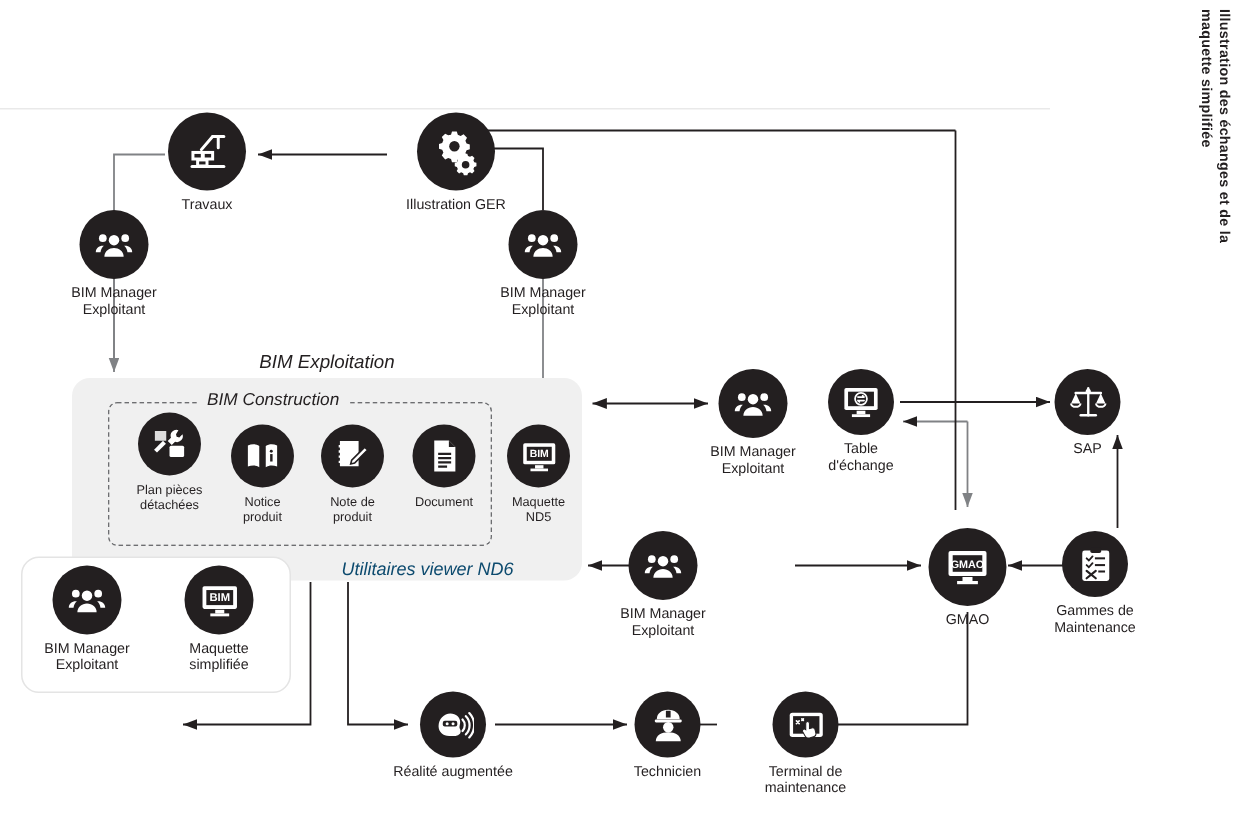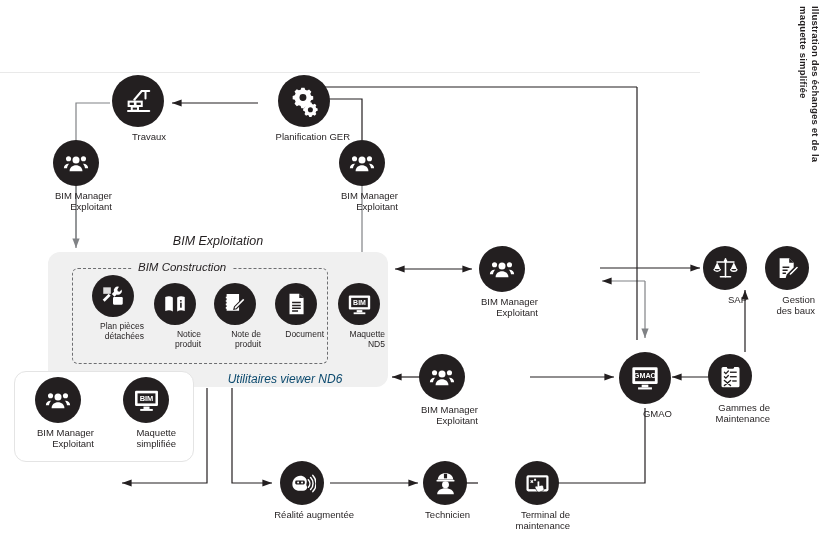--- a/index.html
+++ b/index.html
@@ -42,21 +42,21 @@
     position:absolute; left:180px; top:372px; width:210px;
     text-align:center; font-style:italic; font-size:12px; color:#0c4a6e;
   }
   
   .panel-white{
     position:absolute; left:14px; top:371px; width:178px; height:89px;
     background:#fff; border:1px solid #e4e4e4; border-radius:12px;
   }
 
   
-  .node{position:absolute; text-align:right;}
+  .node{position:absolute; text-align:center;}
   .disc{
     border-radius:50%; background:#231f20; margin:0 auto;
     display:flex; align-items:center; justify-content:center;
     color:#fff;
   }
   .node .label{
     margin-top:4px; font-size:9.5px; line-height:11px; color:#231f20;
     white-space:pre-line;
   }
   .node.small .label{font-size:8.5px; line-height:10px;}
@@ -156,21 +156,21 @@
 
   <div class="node" style="left:258px;top:75px;width:92px;">
     <div class="disc" style="width:52px;height:52px;">
       <svg width="32" height="32" viewBox="0 0 24 24" fill="#fff">
         <path d="M9.5 3.6l.5-1.6h2.4l.5 1.6 1.4.6 1.5-.8 1.7 1.7-.8 1.5.6 1.4 1.6.5v2.4l-1.6.5-.6 1.4.8 1.5-1.7 1.7-1.5-.8-1.4.6-.5 1.6H10l-.5-1.6-1.4-.6-1.5.8L4.9 14l.8-1.5-.6-1.4L3.5 10.6V8.2l1.6-.5.6-1.4-.8-1.5L6.6 3.1l1.5.8z"></path>
         <circle cx="11.2" cy="9.4" r="2.6" fill="#231f20"></circle>
         <path d="M15.6 14.2l.35-1.1h1.7l.35 1.1 1 .42 1.05-.55 1.2 1.2-.55 1.05.42 1 1.1.35v1.7l-1.1.35-.42 1 .55 1.05-1.2 1.2-1.05-.55-1 .42-.35 1.1h-1.7l-.35-1.1-1-.42-1.05.55-1.2-1.2.55-1.05-.42-1-1.1-.35v-1.7l1.1-.35.42-1-.55-1.05 1.2-1.2 1.05.55z"></path>
         <circle cx="16.8" cy="18.6" r="1.9" fill="#231f20"></circle>
       </svg>
     </div>
-    <div class="label">Planification GER</div>
+    <div class="label">Illustration GER</div>
   </div>
 
   <div class="node" style="left:40px;top:140px;width:72px;">
     <div class="disc" style="width:46px;height:46px;">
       <svg width="28" height="28" viewBox="0 0 24 24" fill="#fff">
         <circle cx="12" cy="9.5" r="3"></circle>
           <path d="M6.5 19c0-3 2.5-5 5.5-5s5.5 2 5.5 5z"></path>
         <circle cx="5.6" cy="8.4" r="2.2"></circle>
           <path d="M1.6 16.4c0-2.2 1.8-3.7 4-3.7h.6c-1 .9-1.7 2.2-1.9 3.7z"></path>
         <circle cx="18.4" cy="8.4" r="2.2"></circle>
@@ -267,48 +267,49 @@
         <circle cx="5.6" cy="8.4" r="2.2"></circle>
           <path d="M1.6 16.4c0-2.2 1.8-3.7 4-3.7h.6c-1 .9-1.7 2.2-1.9 3.7z"></path>
         <circle cx="18.4" cy="8.4" r="2.2"></circle>
           <path d="M22.4 16.4c0-2.2-1.8-3.7-4-3.7h-.6c1 .9 1.7 2.2 1.9 3.7z"></path>
       </svg>
     </div>
     <div class="label">BIM Manager
 Exploitant</div>
   </div>
 
+  <div class="node" style="left:546px;top:246px;width:56px;">
+    <div class="disc" style="width:44px;height:44px;">
+      <svg width="28" height="28" viewBox="0 0 24 24" fill="#fff">
+        <rect x="2.5" y="4" width="19" height="12.5" rx="1"></rect>
+        <rect x="4.6" y="6.1" width="14.8" height="8.3" fill="#231f20"></rect>
+        <circle cx="12" cy="10.2" r="3.4" fill="none" stroke="#fff" stroke-width="1"></circle>
+        <path d="M10.2 9.2h3.6M13.8 9.2l-.9-.8M13.8 11.2h-3.6M10.2 11.2l.9.8" stroke="#fff" stroke-width="0.9" fill="none" stroke-linecap="round"></path>
+        <rect x="9.5" y="17" width="5" height="2"></rect>
+          <rect x="6.8" y="19" width="10.4" height="1.6"></rect>
+      </svg>
+    </div>
+    <div class="label">Table
+d'échange</div>
+  </div>
 
   <div class="node" style="left:703px;top:246px;width:44px;">
     <div class="disc" style="width:44px;height:44px;">
       <svg width="27" height="27" viewBox="0 0 24 24" fill="none" stroke="#fff" stroke-width="1.4">
         <path d="M12 3.4v16" stroke-linecap="round"></path>
         <path d="M4.5 6.2h15" stroke-linecap="round"></path>
         <path d="M7.5 19.4h9" stroke-linecap="round"></path>
         <path d="M4.6 6.4L1.8 12.4h5.6zM19.4 6.4l-2.8 6h5.6z" fill="#fff" stroke="none"></path>
         <path d="M1.8 12.4a2.8 2 0 0 0 5.6 0M16.6 12.4a2.8 2 0 0 0 5.6 0" stroke="#fff" stroke-width="1.2" fill="none"></path>
         <circle cx="12" cy="5.2" r="1.5" fill="#fff" stroke="none"></circle>
       </svg>
     </div>
     <div class="label">SAP</div>
   </div>
 
-  <div class="node" style="left:759px;top:246px;width:56px;">
-    <div class="disc" style="width:44px;height:44px;">
-      <svg width="27" height="27" viewBox="0 0 24 24" fill="#fff">
-        <path d="M5 2.8h8.5l4 4v6.4l-3.3 3.3-2.2.6.6-2.2 4.9-4.9V7.6h-3.5V2.8z" opacity="0"></path>
-        <path d="M5 2.8h8.5l4 4v4.3l-6.2 6.2-.9 3.2H5z"></path>
-        <path d="M13.5 2.8v4h4" fill="#231f20"></path>
-        <path d="M7.6 10.2h6v1.3h-6zM7.6 12.9h4.5v1.3H7.6zM7.6 15.6h3v1.3h-3z" fill="#231f20"></path>
-        <path d="M20.4 9.6l1.6 1.6-6.6 6.6-2.2.6.6-2.2z" fill="#fff" stroke="#231f20" stroke-width=".9"></path>
-      </svg>
-    </div>
-    <div class="label">Gestion
-des baux</div>
-  </div>
 
   <div class="node" style="left:406px;top:354px;width:72px;">
     <div class="disc" style="width:46px;height:46px;">
       <svg width="28" height="28" viewBox="0 0 24 24" fill="#fff">
         <circle cx="12" cy="9.5" r="3"></circle>
           <path d="M6.5 19c0-3 2.5-5 5.5-5s5.5 2 5.5 5z"></path>
         <circle cx="5.6" cy="8.4" r="2.2"></circle>
           <path d="M1.6 16.4c0-2.2 1.8-3.7 4-3.7h.6c-1 .9-1.7 2.2-1.9 3.7z"></path>
         <circle cx="18.4" cy="8.4" r="2.2"></circle>
           <path d="M22.4 16.4c0-2.2-1.8-3.7-4-3.7h-.6c1 .9 1.7 2.2 1.9 3.7z"></path>

